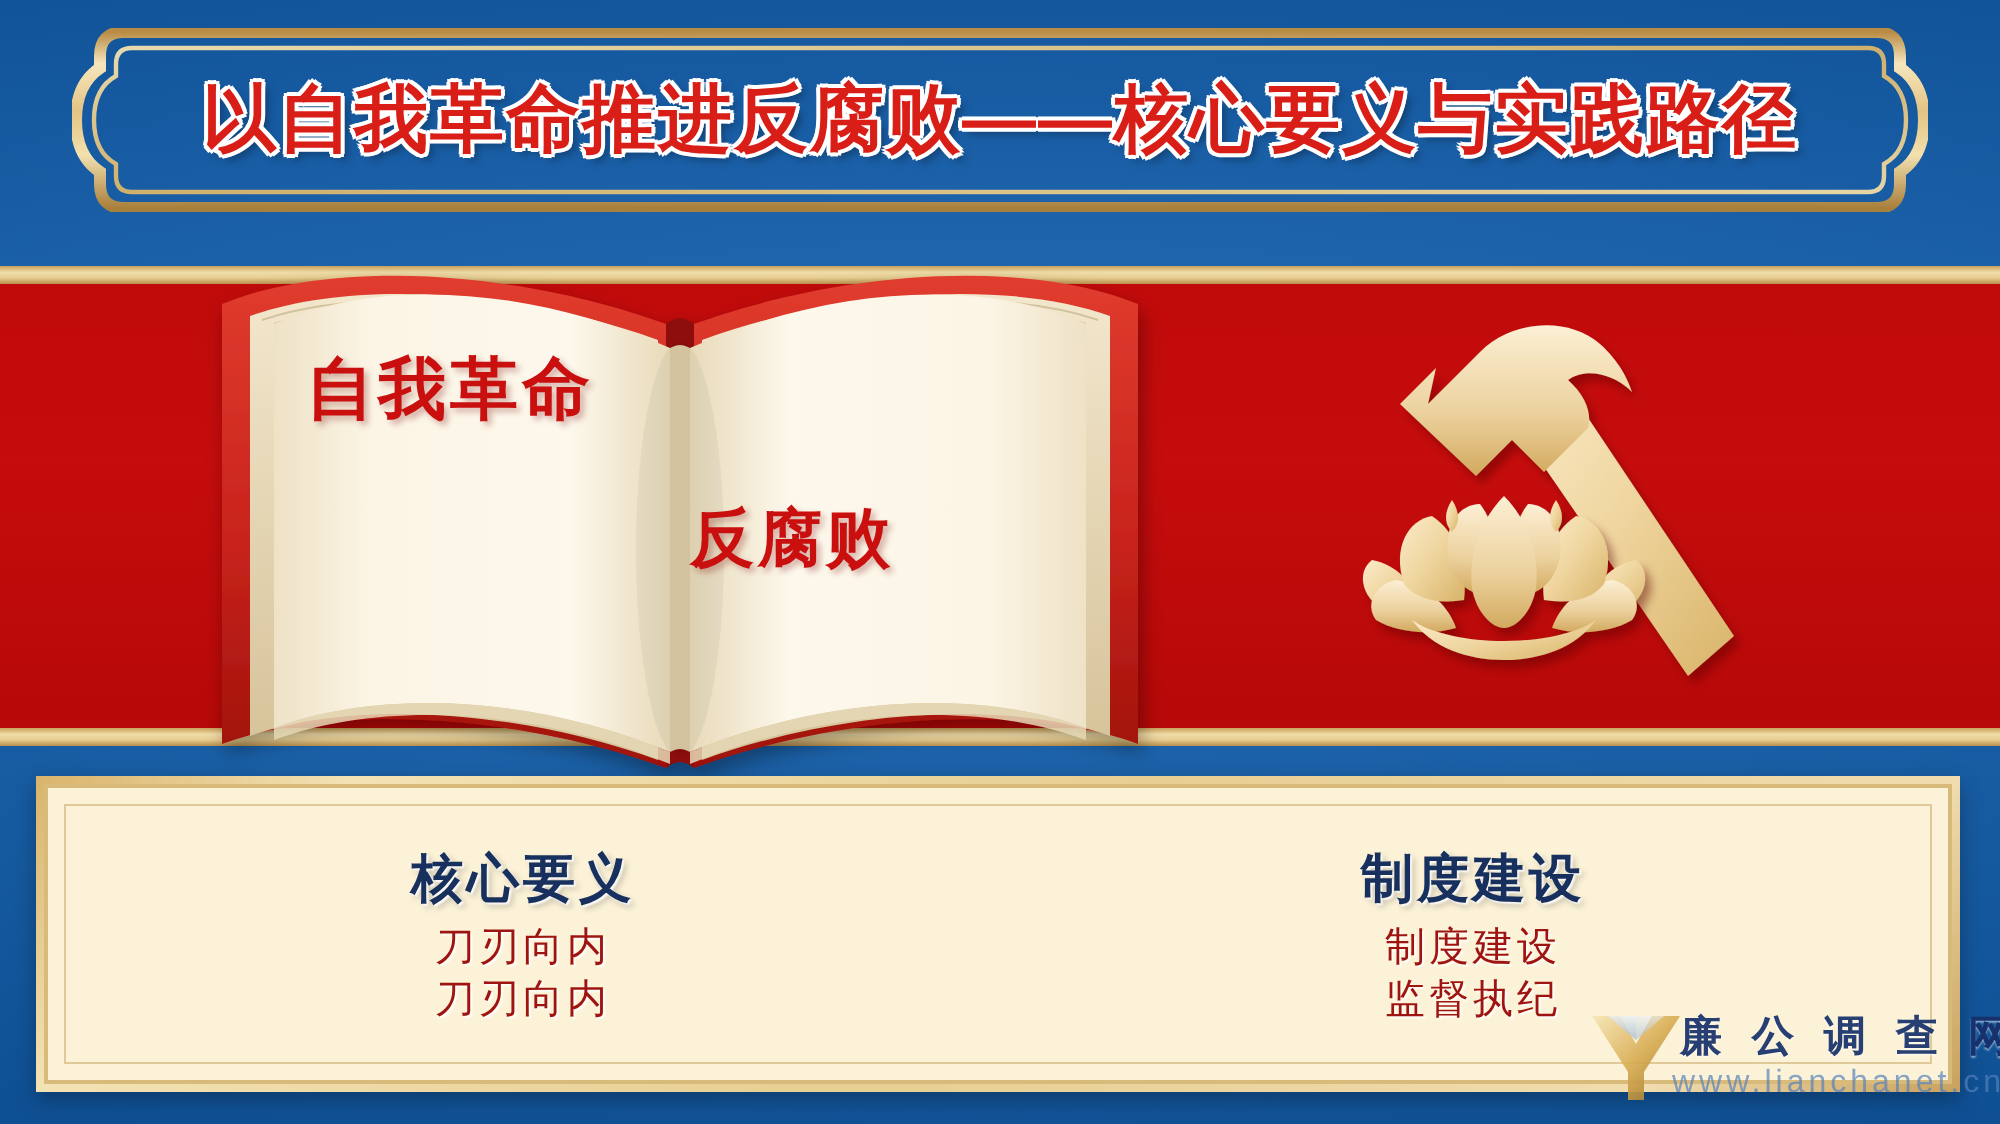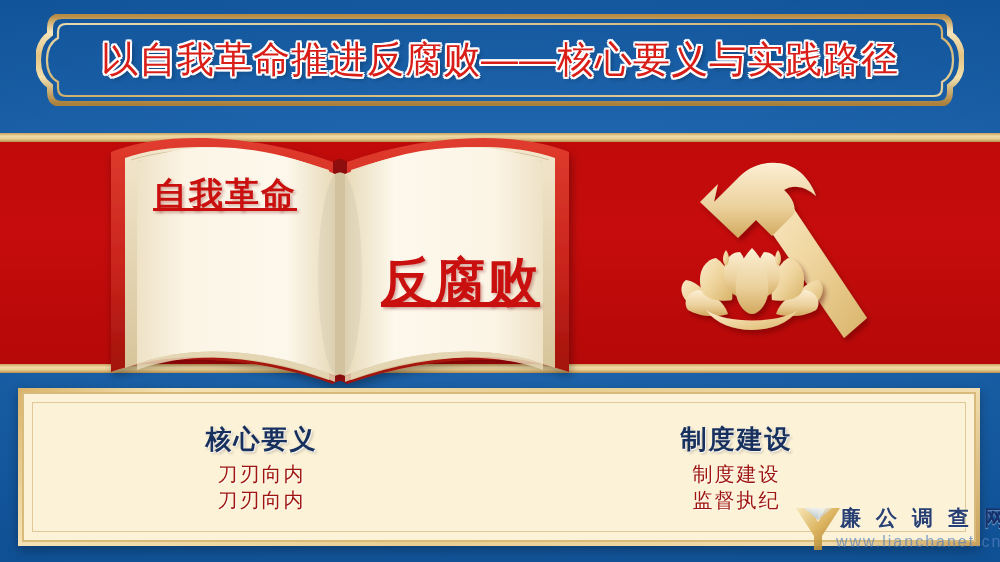--- a/index.html
+++ b/index.html
@@ -25,21 +25,21 @@
 
   
   .title-frame{
     position:absolute; left:36px; top:14px; width:928px; height:92px;
     z-index:6;
   }
   .title-frame svg{ position:absolute; left:0; top:0; }
   .title-text{
     position:absolute; left:0; top:0; width:100%; height:100%;
     display:flex; align-items:center; justify-content:center;
-    font-size:37px; font-weight:normal; letter-spacing:1px;
+    font-size:37px; font-weight:bold; letter-spacing:1px;
     color:#D91E18;
     text-shadow:
       2px 0 0 #fff, -2px 0 0 #fff, 0 2px 0 #fff, 0 -2px 0 #fff,
       1.6px 1.6px 0 #fff, -1.6px 1.6px 0 #fff, 1.6px -1.6px 0 #fff, -1.6px -1.6px 0 #fff,
       3px 3px 4px rgba(0,0,0,0.35);
     white-space:nowrap;
     z-index:2;
   }
 
   
@@ -64,24 +64,23 @@
     position:absolute; left:95px; top:100px; width:490px; height:300px;
     z-index:4;
   }
   .book svg{ display:block; }
   .book-label{
     position:absolute;
     font-weight:bold;
     color:#C9100F;
     text-shadow:2px 2px 3px rgba(120,0,0,0.30);
     white-space:nowrap;
-    text-decoration:underline;
   }
   .book-label.left{ left:58px; top:72px; font-size:34px; letter-spacing:2px; }
-  .book-label.right{ left:286px; top:148px; font-size:51px; letter-spacing:2px; }
+  .book-label.right{ left:250px; top:148px; font-size:32px; letter-spacing:2px; }
 
   
   .emblem{
     position:absolute; left:660px; top:158px; width:260px; height:200px;
     z-index:4;
   }
 
   
   .panel{
     position:absolute; left:18px; top:388px; width:962px; height:158px;

